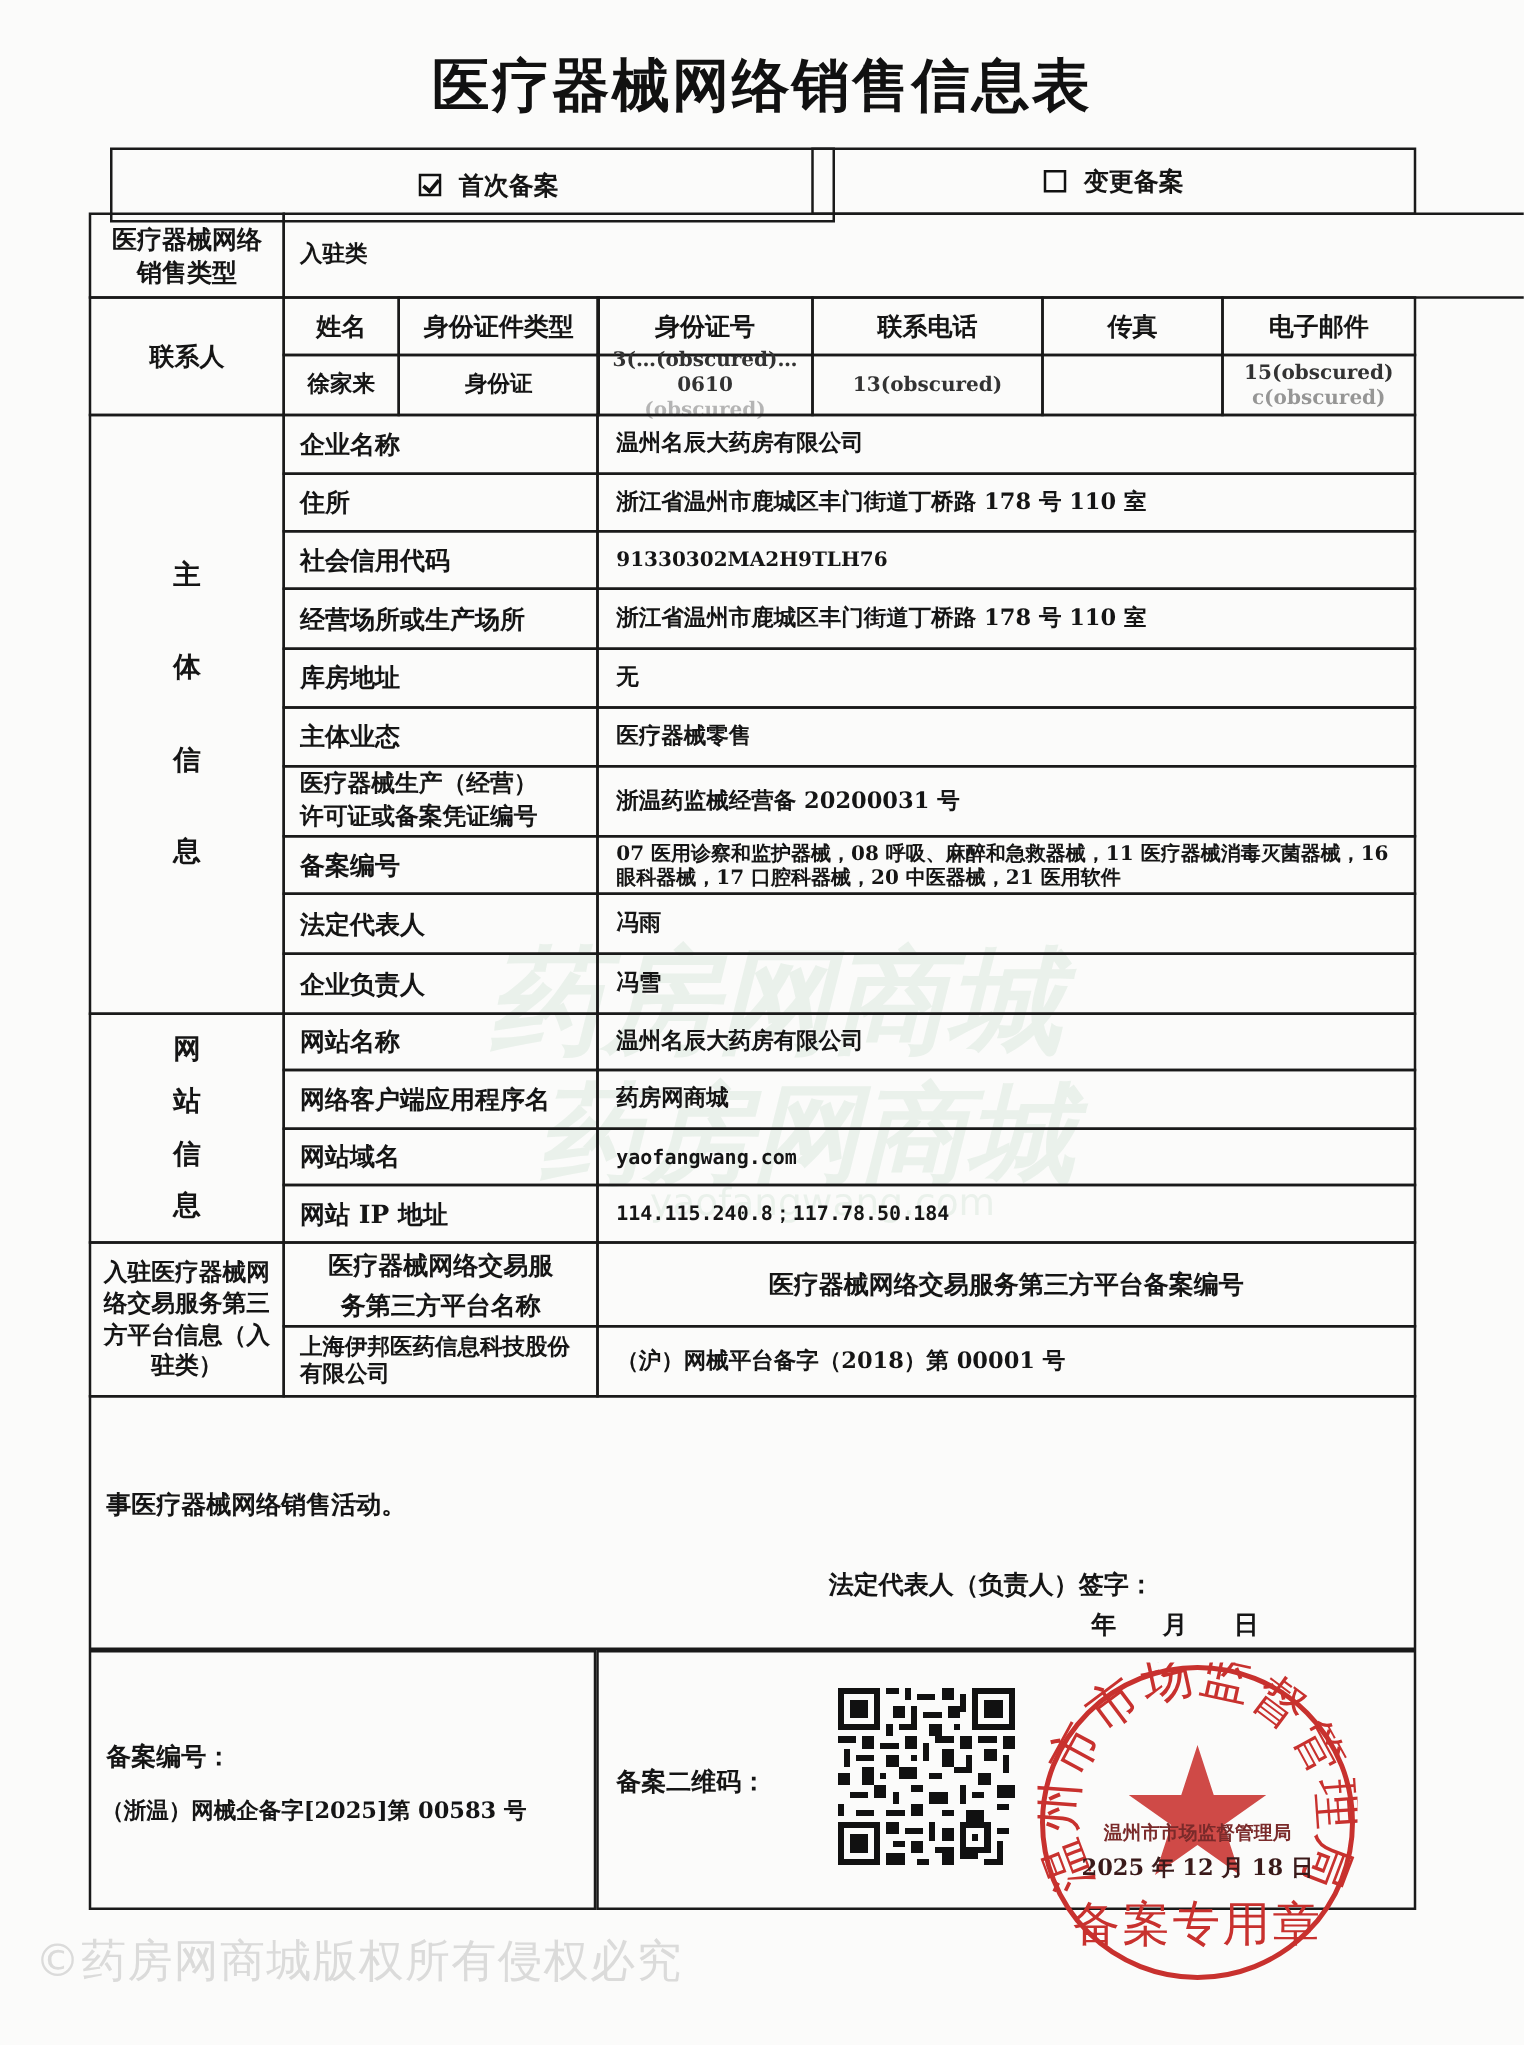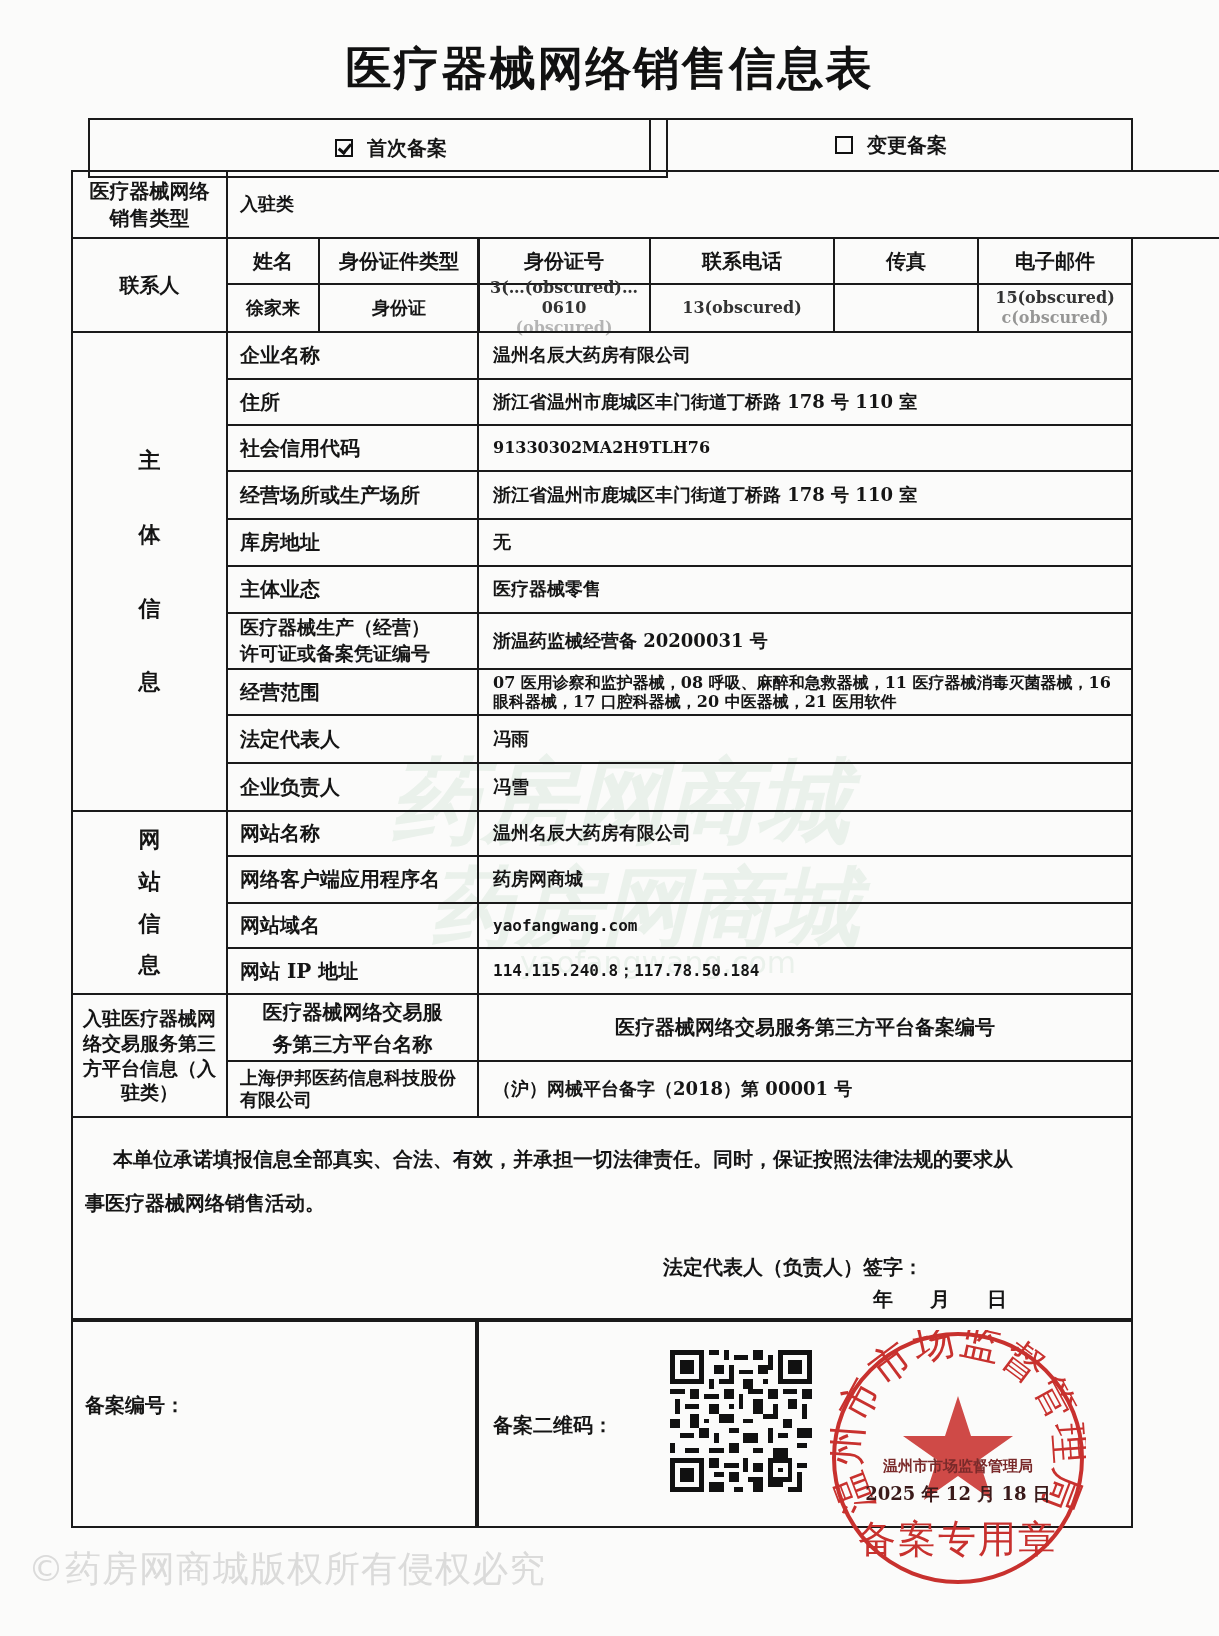--- a/index.html
+++ b/index.html
@@ -172,21 +172,21 @@
   </div>
 
 <div class="cell left" style="left:226px; top:612px; width:253px; height:58px; font-size:19px; padding-right:30px;">
     <span>医疗器械生产（经营）许可证或备案凭证编号</span>
   </div>
 <div class="cell val" style="left:477px; top:612px; width:656px; height:58px;">
     <span>浙温药监械经营备 20200031 号</span>
   </div>
 
 <div class="cell left" style="left:226px; top:668px; width:253px; height:48px;">
-    <span>经营范围</span>
+    <span>备案编号</span>
   </div>
 <div class="cell val" style="left:477px; top:668px; width:656px; height:48px; font-size:16px; line-height:1.2; padding-right:8px;">
     <span>07 医用诊察和监护器械，08 呼吸、麻醉和急救器械，11 医疗器械消毒灭菌器械，16 眼科器械，17 口腔科器械，20 中医器械，21 医用软件</span>
   </div>
 
 <div class="cell left" style="left:226px; top:714px; width:253px; height:50px;">
     <span>法定代表人</span>
   </div>
 <div class="cell val" style="left:477px; top:714px; width:656px; height:50px;">
     <span>冯雨</span>
@@ -244,28 +244,28 @@
   <span>医疗器械网络交易服务第三方平台备案编号</span>
 </div>
 <div class="cell left small" style="left:226px; top:1060px; width:253px; height:58px; line-height:1.2; padding-right:8px;">
   <span>上海伊邦医药信息科技股份有限公司</span>
 </div>
 <div class="cell val" style="left:477px; top:1060px; width:656px; height:58px;">
   <span>（沪）网械平台备字（2018）第 00001 号</span>
 </div>
 
 <div class="pledge">
-  <p style="left:40px; top:28px;">本单位承诺填报信息全部真实、合法、有效，并承担一切法律责任。同时，保证按照法律法规的要求从</p>
   <p style="left:12px; top:72px;">事医疗器械网络销售活动。</p>
   <p style="left:590px; top:136px;">法定代表人（负责人）签字：</p>
   <p style="left:800px; top:168px; word-spacing:10px;">年　 月　 日</p>
 </div>
 
 <div class="bottom-left">
   <p style="position:absolute; left:12px; top:70px; font-size:20px; font-weight:bold;">备案编号：</p>
+  <p style="position:absolute; left:8px; top:114px; font-size:18px; font-weight:bold;">（浙温）网械企备字[2025]第 00583 号</p>
 </div>
 <div class="bottom-right">
   <p style="position:absolute; left:14px; top:90px; font-size:20px; font-weight:bold;">备案二维码：</p>
 </div>
 
 <svg class="qr" viewBox="0 0 29 29" shape-rendering="crispEdges">
   <rect width="29" height="29" fill="#fbfbfa"></rect>
   <g fill="#111">
 
     <rect x="0" y="0" width="7" height="7"></rect>

